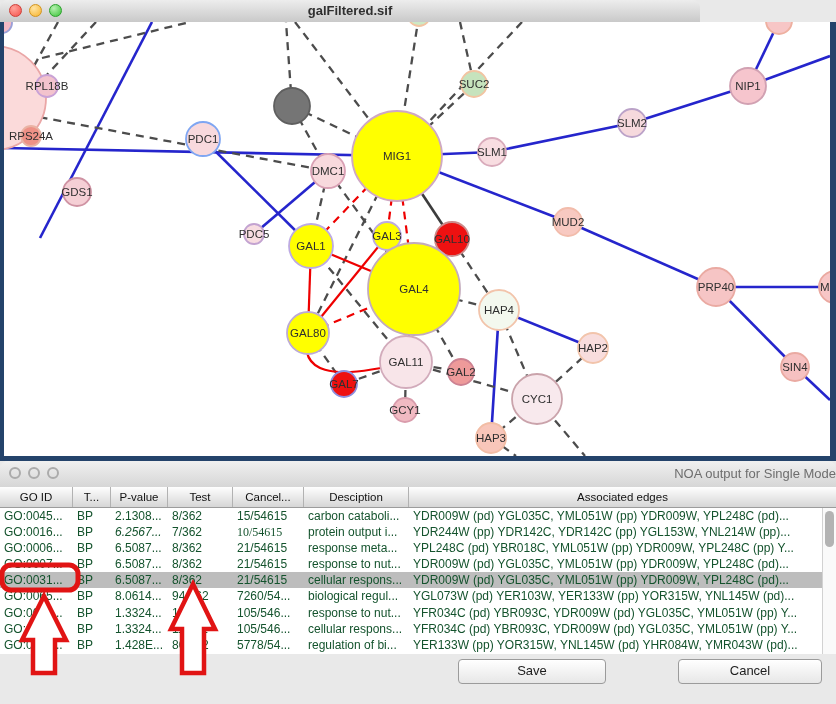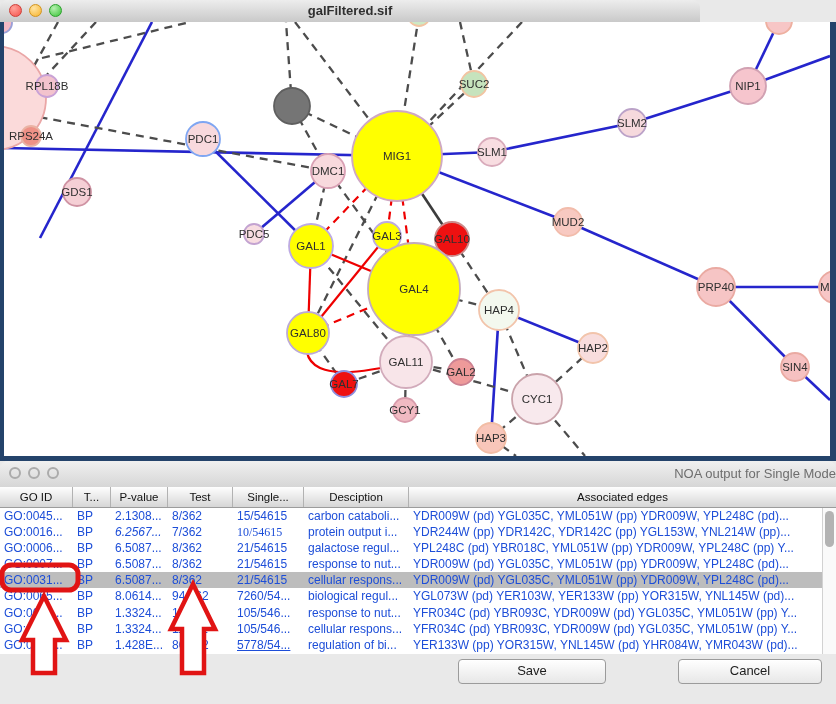--- a/index.html
+++ b/index.html
@@ -32,21 +32,21 @@
   .h1{left:9px}.h2{left:28px}.h3{left:47px}
 
   .thead{position:absolute;left:0;top:26px;width:836px;height:21px;display:flex;
          background:linear-gradient(#fefefe,#d6d6d6);
          border-bottom:1px solid #9c9c9c;box-sizing:border-box}
   .th{flex:0 0 auto;font-size:11.5px;color:#111;text-align:center;line-height:20px;
       border-right:1px solid #b2b2b2;overflow:hidden;white-space:nowrap;box-sizing:border-box}
   .th:last-child{flex:1 1 auto;border-right:none}
 
   .tbody{position:absolute;left:0;top:47px;width:836px;height:146px;background:#ffffff;overflow:hidden}
-  .tr{display:flex;height:16.1px;line-height:16px;font-size:12px;color:#1d4ed8;white-space:nowrap}
+  .tr{display:flex;height:16.1px;line-height:16px;font-size:12px;color:#14532d;white-space:nowrap}
   .tr.sel{background:#bdbdbd}
   .td{flex:0 0 auto;padding-left:4px;overflow:hidden;box-sizing:border-box}
 
   .scrollbar{position:absolute;top:47px;right:0;width:14px;height:146px;
              background:#fafafa;border-left:1px solid #d2d2d2;box-sizing:border-box}
   .thumb{position:absolute;top:3px;left:2px;width:9px;height:36px;background:#b3b3b3;border-radius:5px}
 
   .btn{position:absolute;top:198px;height:23px;border:1px solid #9b9b9b;border-radius:4px;
        background:linear-gradient(#ffffff,#e7e7e7);font-size:13px;color:#1c1c1c;
        text-align:center;line-height:21px;box-shadow:0 1px 0 rgba(255,255,255,.7) inset}
@@ -200,21 +200,21 @@
     <span class="hollow h1"></span>
     <span class="hollow h2"></span>
     <span class="hollow h3"></span>
     <span class="title">NOA output for Single Mode</span>
   </div>
   <div class="thead">
       <div class="th" style="width: 73px;">GO ID</div>
       <div class="th" style="width: 38px;">T...</div>
       <div class="th" style="width: 57px;">P-value</div>
       <div class="th" style="width: 65px;">Test</div>
-      <div class="th" style="width: 71px;">Single...</div>
+      <div class="th" style="width: 71px;">Cancel...</div>
       <div class="th" style="width: 105px;">Desciption</div>
       <div class="th" style="width: 413px;">Associated edges</div>
     </div>
   <div class="tbody">
       <div class="tr">
         <div class="td" style="width: 73px;">GO:0045...</div>
         <div class="td" style="width: 38px;">BP</div>
         <div class="td" style="width: 57px;">2.1308...</div>
         <div class="td" style="width: 65px;">8/362</div>
         <div class="td" style="width: 71px;">15/54615</div>
@@ -229,21 +229,21 @@
         <div class="td" style="width: 71px; font-family: Liberation Serif, serif;">10/54615</div>
         <div class="td" style="width: 105px;">protein output i...</div>
         <div class="td" style="width: 413px;">YDR244W (pp) YDR142C, YDR142C (pp) YGL153W, YNL214W (pp)...</div>
       </div>
       <div class="tr">
         <div class="td" style="width: 73px;">GO:0006...</div>
         <div class="td" style="width: 38px;">BP</div>
         <div class="td" style="width: 57px;">6.5087...</div>
         <div class="td" style="width: 65px;">8/362</div>
         <div class="td" style="width: 71px;">21/54615</div>
-        <div class="td" style="width: 105px;">galactose regul...</div>
+        <div class="td" style="width: 105px;">response meta...</div>
         <div class="td" style="width: 413px;">YPL248C (pd) YBR018C, YML051W (pp) YDR009W, YPL248C (pp) Y...</div>
       </div>
       <div class="tr">
         <div class="td" style="width: 73px;">GO:0007...</div>
         <div class="td" style="width: 38px;">BP</div>
         <div class="td" style="width: 57px;">6.5087...</div>
         <div class="td" style="width: 65px;">8/362</div>
         <div class="td" style="width: 71px;">21/54615</div>
         <div class="td" style="width: 105px;">response to nut...</div>
         <div class="td" style="width: 413px;">YDR009W (pd) YGL035C, YML051W (pp) YDR009W, YPL248C (pd)...</div>
@@ -282,21 +282,21 @@
         <div class="td" style="width: 65px;">11/362</div>
         <div class="td" style="width: 71px;">105/546...</div>
         <div class="td" style="width: 105px;">cellular respons...</div>
         <div class="td" style="width: 413px;">YFR034C (pd) YBR093C, YDR009W (pd) YGL035C, YML051W (pp) Y...</div>
       </div>
       <div class="tr">
         <div class="td" style="width: 73px;">GO:0050...</div>
         <div class="td" style="width: 38px;">BP</div>
         <div class="td" style="width: 57px;">1.428E...</div>
         <div class="td" style="width: 65px;">80/362</div>
-        <div class="td" style="width: 71px; text-decoration: underline;">5778/54...</div>
+        <div class="td" style="width: 71px;">5778/54...</div>
         <div class="td" style="width: 105px;">regulation of bi...</div>
         <div class="td" style="width: 413px;">YER133W (pp) YOR315W, YNL145W (pd) YHR084W, YMR043W (pd)...</div>
       </div>
     </div>
   <div class="scrollbar">
     <div class="thumb"></div>
   </div>
   <div class="btn btn-cancel">Cancel</div>
   <div class="btn btn-save">Save</div>
 </div>

